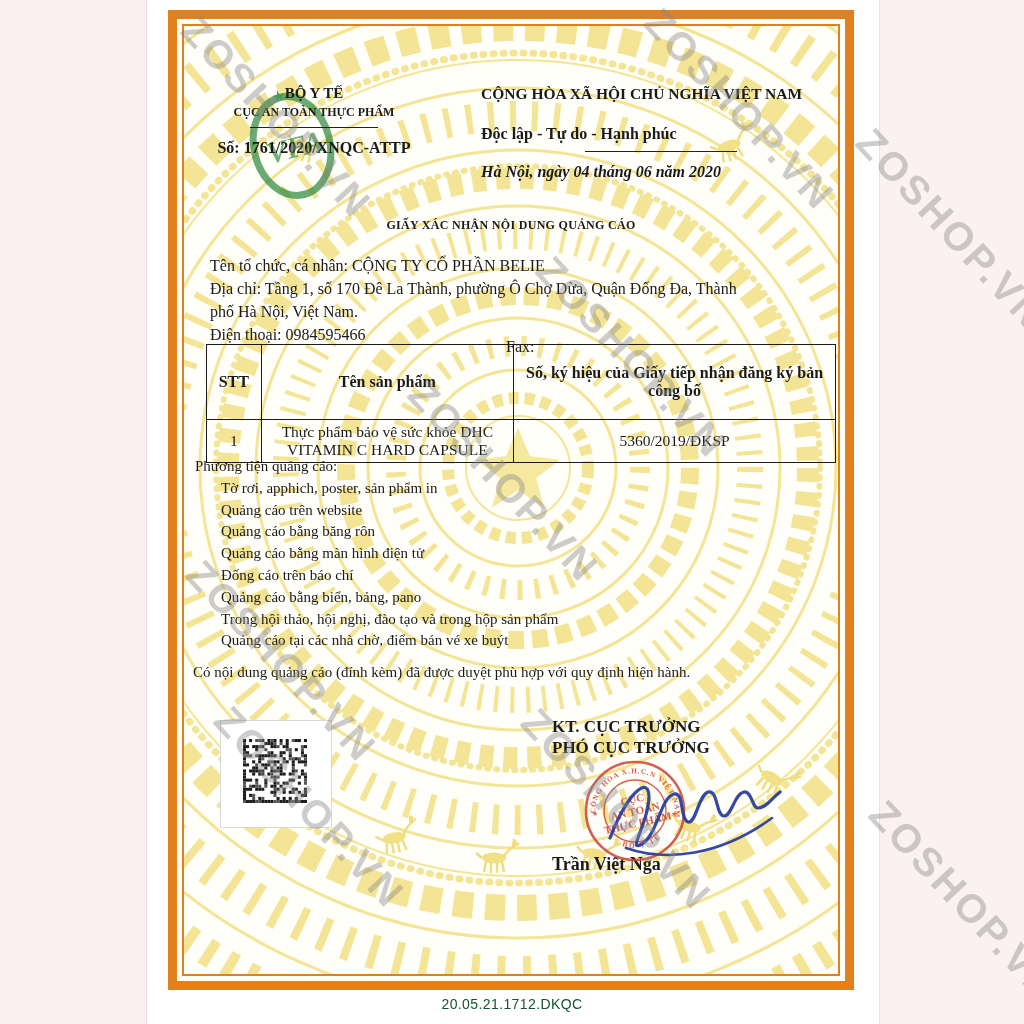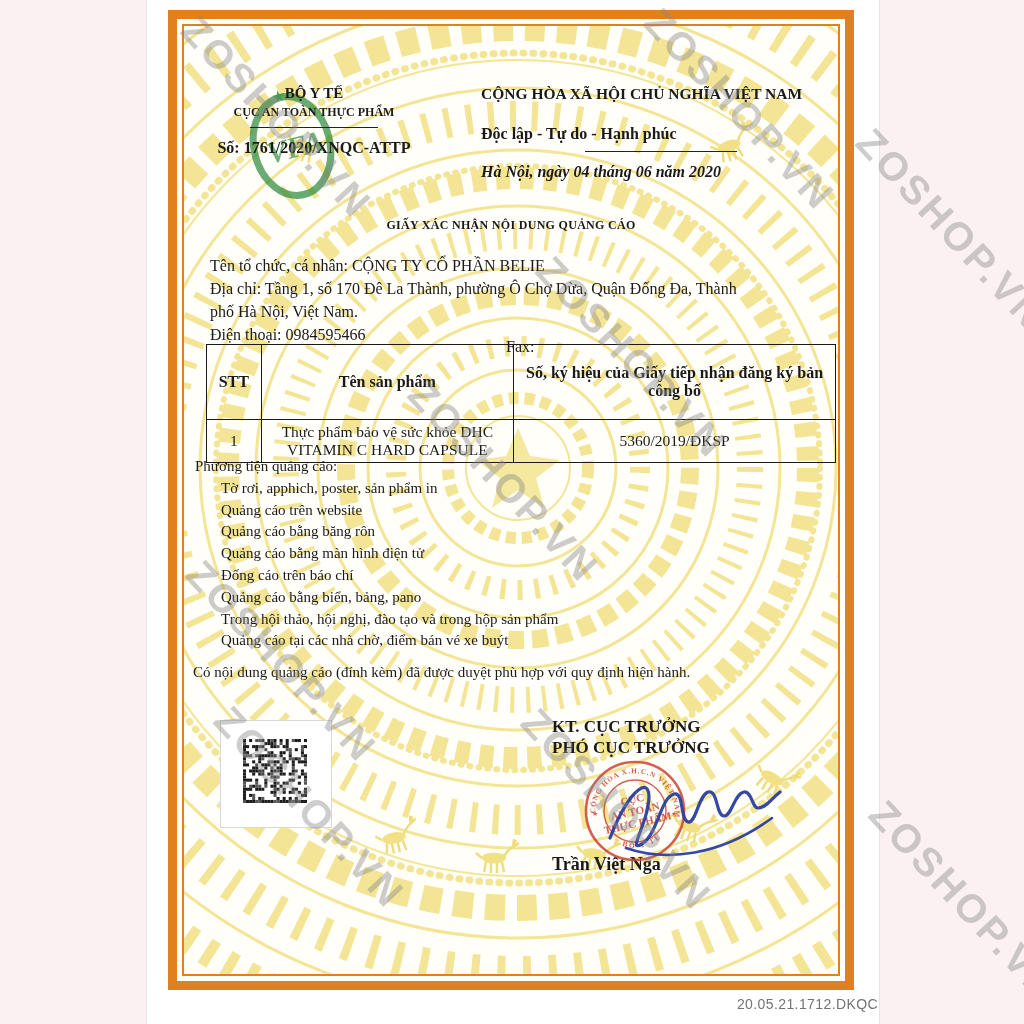--- a/index.html
+++ b/index.html
@@ -61,22 +61,22 @@
   .signature-svg{position:absolute;left:412px;top:732px;z-index:3;}
   
   .qr-box{position:absolute;left:36px;top:694px;width:110px;height:106px;background:#fff;
     border:1px solid #d8d8d8;z-index:2;}
   .qr-box svg{position:absolute;left:22px;top:18px;}
   
   .wm{position:absolute;z-index:5;font-family:"Liberation Sans","DejaVu Sans",sans-serif;
     font-weight:bold;font-size:40px;letter-spacing:3px;color:rgba(135,135,135,.42);
     transform:rotate(47deg);transform-origin:left top;white-space:nowrap;pointer-events:none;}
   
-  .footer-code{position:absolute;left:146px;top:996px;width:732px;text-align:right;
-    font-family:"Liberation Sans","DejaVu Sans",sans-serif;font-size:14px;color:#737373;letter-spacing:.4px;}
+  .footer-code{position:absolute;left:146px;top:996px;width:732px;text-align:center;
+    font-family:"Liberation Sans","DejaVu Sans",sans-serif;font-size:14px;color:#14532d;letter-spacing:.4px;}
 </style>
 </head>
 <body>
 
 <div class="page"></div>
 
 <div class="cert">
 
   <div class="pattern">
     <svg width="672" height="966" viewBox="0 0 672 966">

